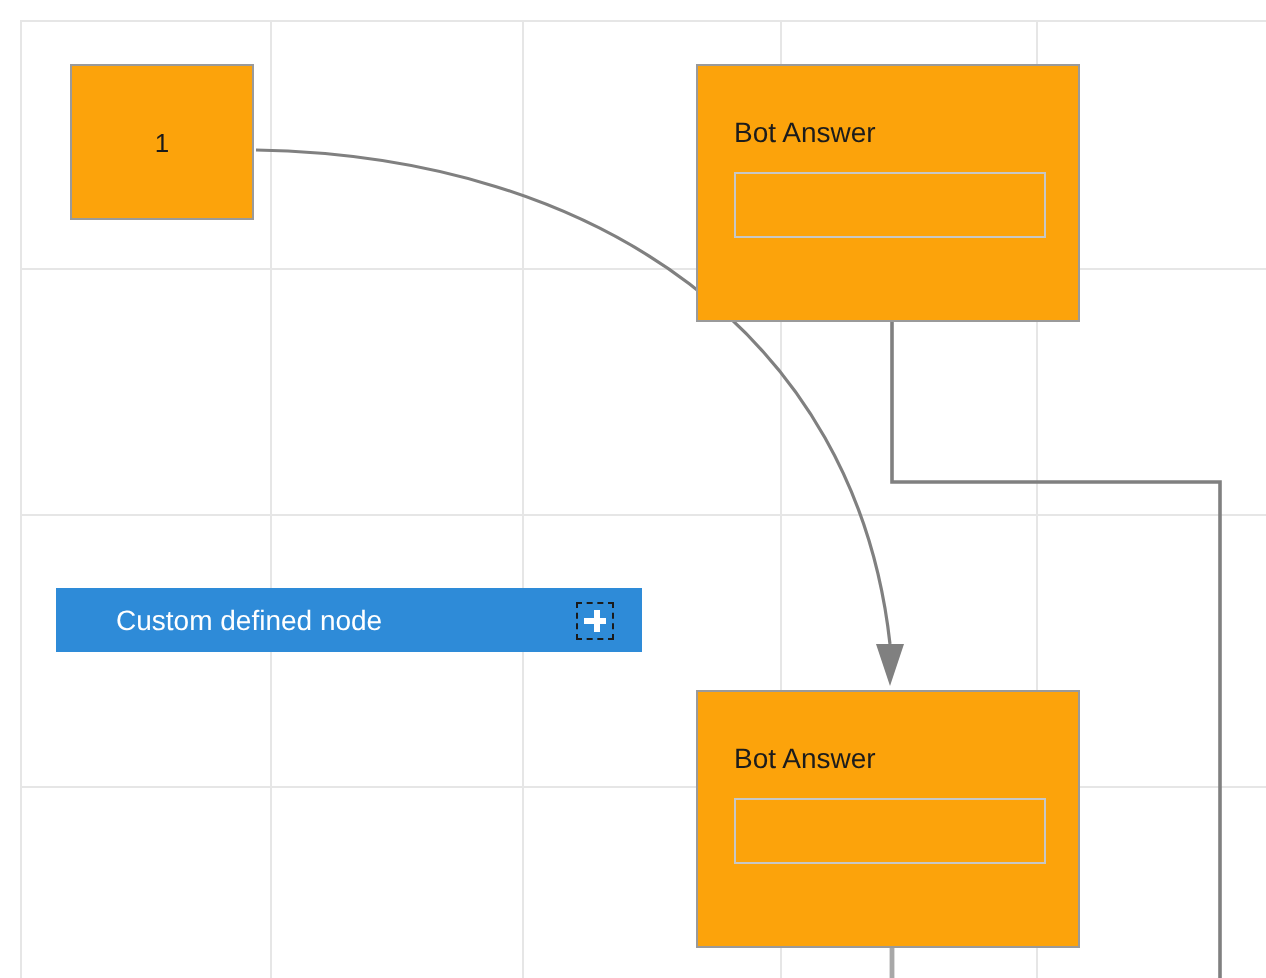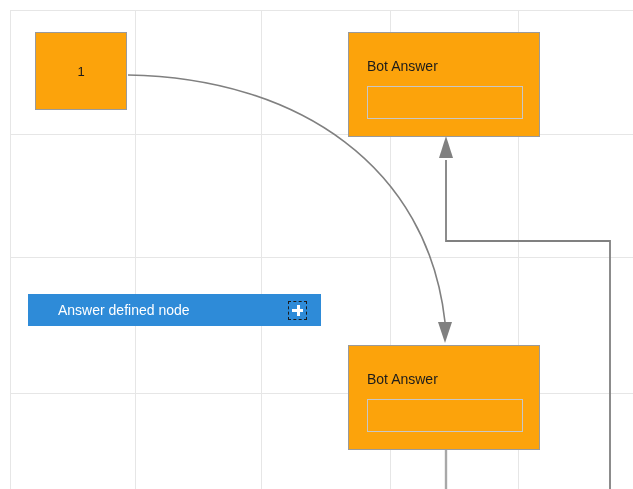--- a/index.html
+++ b/index.html
@@ -42,21 +42,21 @@
     align-items: center;
     justify-content: center;
   }
   .node-start .node-num {
     font-size: 13px;
     color: #1a1a1a;
     line-height: 1;
   }
   .node-bot {
     width: 192px;
-    height: 105px;
+    height: 129px;
     padding: 12px;
   }
   .node-bot-top { left: 348px; top: 32px; }
   .node-bot-bottom { left: 348px; top: 345px; }
   .node-bot .bot-title {
     position: absolute;
     left: 18px;
     top: 26px;
     font-size: 14px;
     color: #1c1c1c;
@@ -161,17 +161,17 @@
     <span class="bot-title">Bot Answer</span>
     <div class="bot-slot"></div>
   </div>
 
   <div class="node node-orange node-bot node-bot-bottom">
     <span class="bot-title">Bot Answer</span>
     <div class="bot-slot"></div>
   </div>
 
   <div class="node node-custom">
-    <span class="custom-label">Answer defined node</span>
+    <span class="custom-label">Custom defined node</span>
     <span class="plus-icon"></span>
   </div>
 
 </div>
 
 </body></html>

